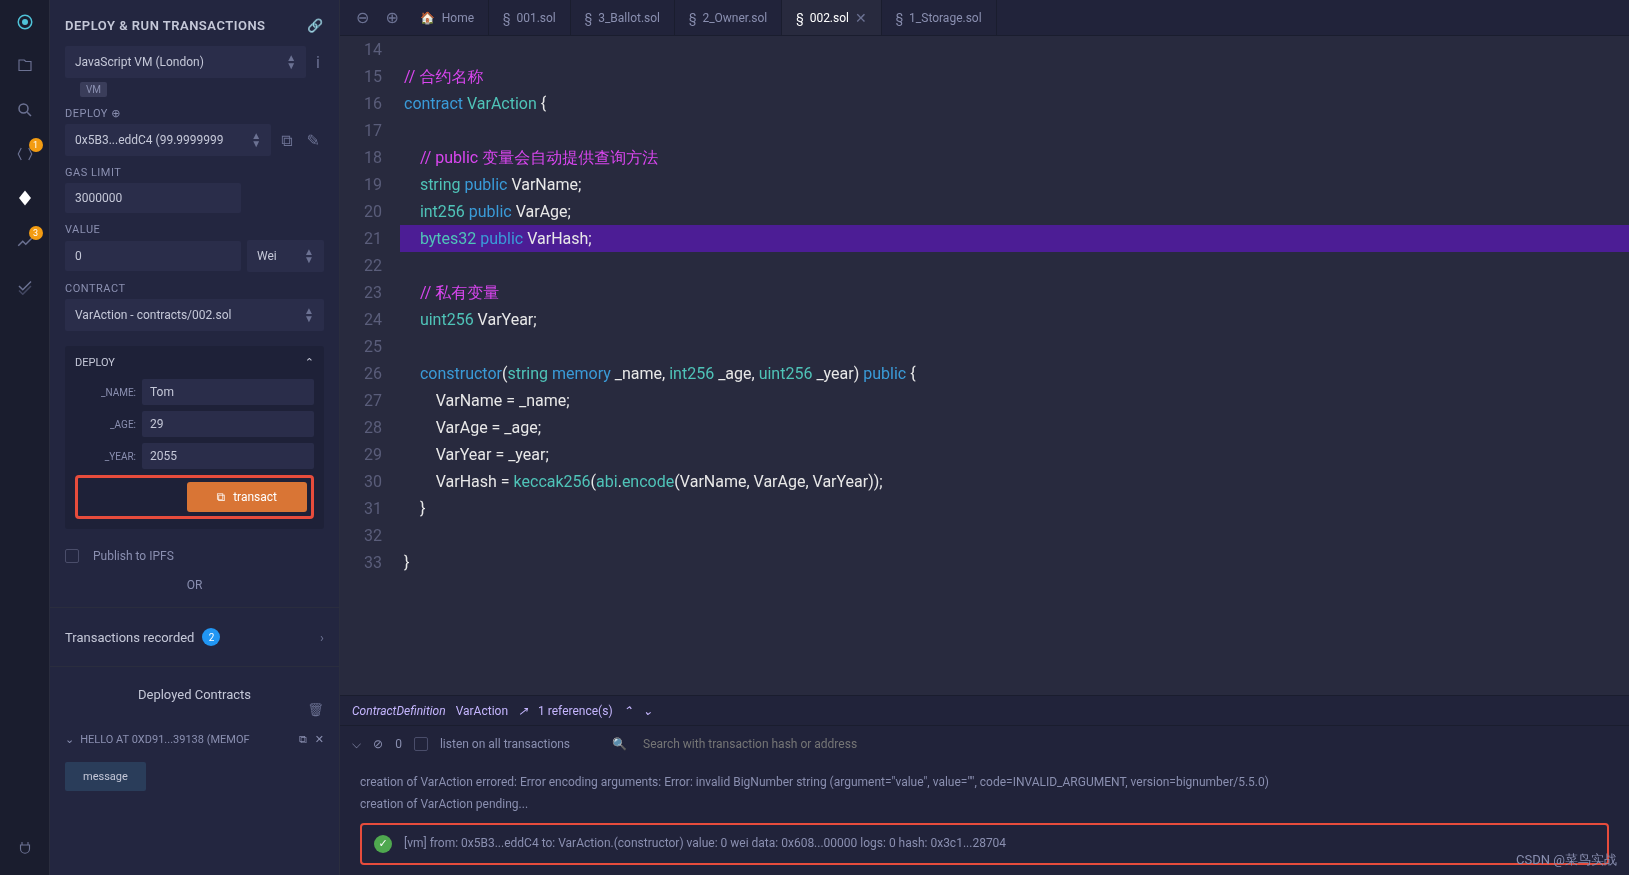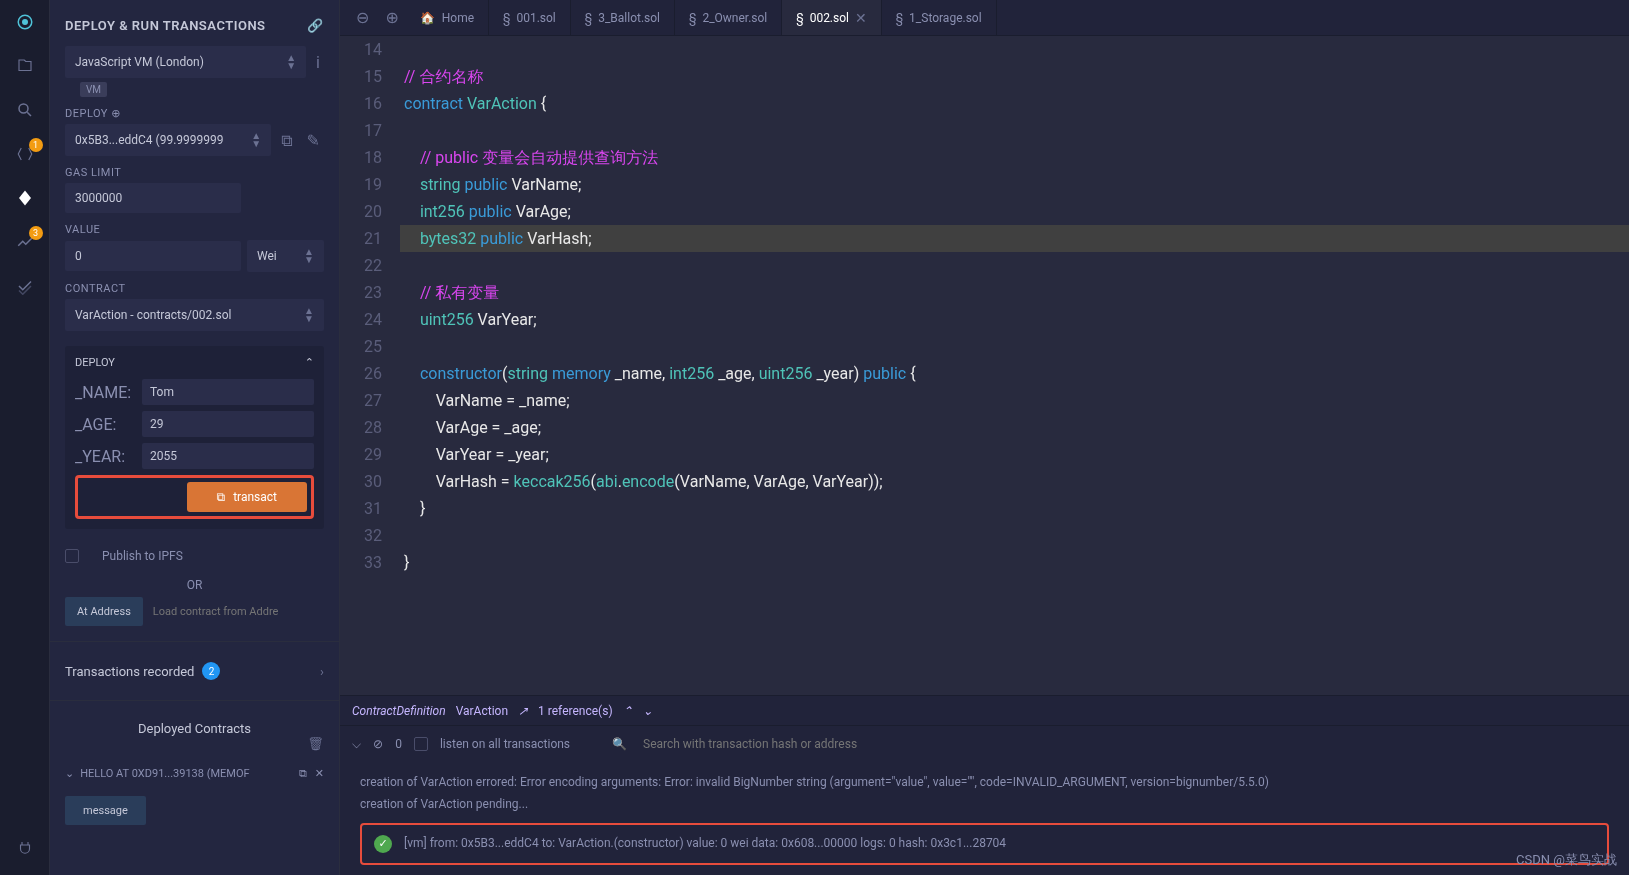--- a/index.html
+++ b/index.html
@@ -17,25 +17,25 @@
 .field-label { font-size:11px; color:#8a8fb0; margin-bottom:4px; letter-spacing:.5px; }
 .field-row { display:flex; gap:6px; align-items:center; }
 .select-box, .input-box { background:#2a2d4a; border:none; color:#c5c8d8; padding:8px 10px; font-size:12px; border-radius:2px; flex:1; }
 .select-box { display:flex; justify-content:space-between; align-items:center; }
 .updown { color:#6c7293; font-size:10px; line-height:8px; }
 .icon-btn { color:#6c7293; cursor:pointer; padding:4px; }
 .vm-badge { display:inline-block; background:#3a3d5a; color:#8a8fb0; padding:2px 6px; font-size:10px; border-radius:2px; margin-left:15px; margin-top:0; }
 .deploy-section { margin:10px 15px; background:#1e2138; border-radius:3px; padding:10px; }
 .deploy-header { display:flex; justify-content:space-between; font-size:11px; color:#c5c8d8; margin-bottom:10px; }
 .param-row { display:flex; align-items:center; margin-bottom:6px; gap:6px; }
-.param-label { width:70px; text-align:left; font-size:16px; color:#8a8fb0; }
+.param-label { width:70px; text-align:right; font-size:10px; color:#8a8fb0; }
 .param-input { flex:1; background:#2a2d4a; border:none; color:#c5c8d8; padding:6px 8px; font-size:12px; border-radius:2px; }
 .transact-wrap { display:flex; justify-content:flex-end; border:3px solid #e74c3c; border-radius:4px; padding:4px; margin-top:6px; }
 .transact-btn { background:#d97535; color:#fff; border:none; padding:8px 30px; font-size:12px; border-radius:3px; cursor:pointer; display:flex; align-items:center; gap:8px; }
-.checkbox-row { display:flex; align-items:center; gap:23px; padding:10px 15px; font-size:12px; color:#8a8fb0; }
+.checkbox-row { display:flex; align-items:center; gap:14px; padding:10px 15px; font-size:12px; color:#8a8fb0; }
 .checkbox-row .cb { width:14px; height:14px; border:1px solid #4a4d6a; border-radius:2px; }
 .or-text { text-align:center; font-size:12px; color:#8a8fb0; padding:5px; }
 .ataddress-row { display:flex; gap:6px; padding:0 15px; margin-bottom:15px; }
 .ataddress-btn { background:#2a3d5a; color:#c5c8d8; padding:8px 12px; font-size:11px; border:none; border-radius:2px; }
 .ataddress-input { flex:1; background:transparent; border:none; color:#6c7293; font-size:11px; padding:8px 4px; }
 .section-divider { border-top:1px solid #2a2d3e; margin:10px 0; }
 .trans-rec { display:flex; align-items:center; padding:10px 15px; font-size:13px; color:#c5c8d8; cursor:pointer; }
 .trans-rec .count { background:#2196f3; color:#fff; border-radius:50%; width:18px; height:18px; font-size:10px; display:flex; align-items:center; justify-content:center; margin-left:8px; }
 .trans-rec .chev { margin-left:auto; color:#6c7293; }
 .deployed-header { display:flex; align-items:center; padding:10px 15px; font-size:13px; color:#c5c8d8;flex-direction:column; }
@@ -47,21 +47,21 @@
 .tabbar { display:flex; align-items:center; height:36px; background:#21233a; border-bottom:1px solid #1a1d2e; padding-left:8px; }
 .tabbar .tool { color:#6c7293; padding:0 8px; cursor:pointer; }
 .tab { display:flex; align-items:center; gap:6px; padding:0 14px; height:100%; font-size:12px; color:#8a8fb0; cursor:pointer; border-right:1px solid #1a1d2e; }
 .tab.active { background:#282a3e; color:#fff; }
 .tab .close { font-size:14px; color:#6c7293; }
 .editor { flex:1; display:flex; overflow:hidden; font-family:"Menlo","Consolas",monospace; font-size:16px; line-height:27px;justify-content:center; }
 .gutter { width:60px; text-align:right; padding-right:18px; color:#5a5d7a; background:#282a3e; user-select:none; }
 .gutter .ln { height:27px; position:relative; }
 .code { flex:1; background:#282a3e; }
 .codeline { height:27px; white-space:pre; padding-left:4px; }
-.codeline.hl { background:#404040; }
+.codeline.hl { background:#4c1d95; }
 .kw { color:#3a9bd8; }
 .ty { color:#4fc3b8; }
 .fn { color:#4fc3b8; }
 .id { color:#e8e8e8; }
 .cm { color:#d946ef; }
 .pn { color:#e8e8e8; }
 .breadcrumb-bar { height:30px; background:#21233a; border-top:1px solid #1a1d2e; display:flex; align-items:center; padding:0 12px; font-size:12px; color:#c4b5fd; gap:10px; font-style:italic; }
 .breadcrumb-bar .normal { font-style:normal; }
 .terminal { background:#21233a; border-top:1px solid #1a1d2e; }
 .term-toolbar { display:flex; align-items:center; height:36px; padding:0 12px; gap:12px; font-size:12px; color:#8a8fb0; }
@@ -196,24 +196,20 @@
             <span>⧉</span>
             <span>transact</span>
           </button>
       </div>
     </div>
     <div class="checkbox-row">
         <span class="cb"></span>
         <span>Publish to IPFS</span>
       </div>
     <div class="or-text">OR</div>
-    <div class="ataddress-row">
-      <button class="ataddress-btn">At Address</button>
-      <input class="ataddress-input" placeholder="Load contract from Addre" style="">
-    </div>
     <div class="section-divider"></div>
     <div class="trans-rec">
       <span>Transactions recorded</span>
       <span class="count">2</span>
       <span class="chev">›</span>
     </div>
     <div class="section-divider"></div>
     <div class="deployed-header">
       <span>Deployed Contracts</span>
       <span class="trash">🗑</span>

